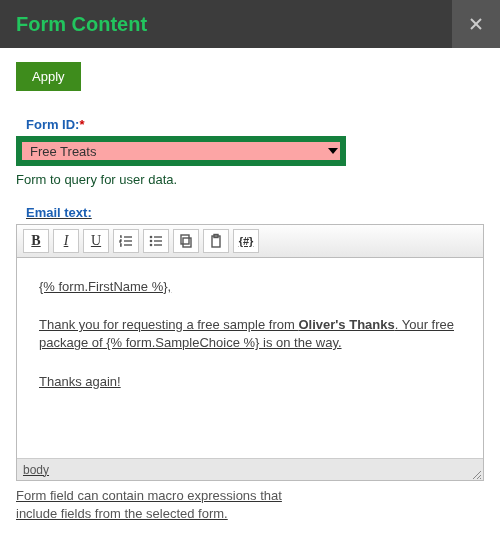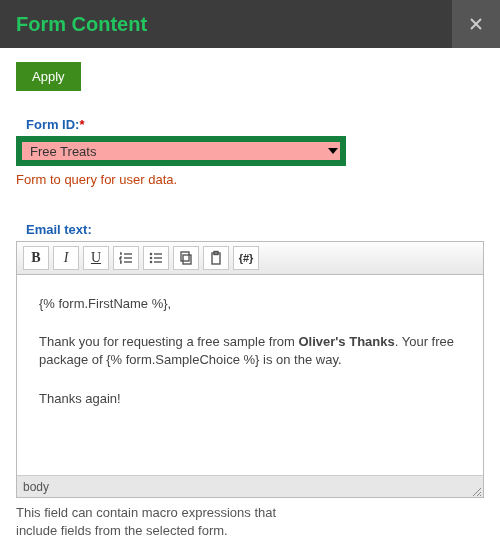--- a/index.html
+++ b/index.html
@@ -56,21 +56,21 @@
     color: #1b5fb3;
     font-weight: 700;
     font-size: 13px;
     margin-bottom: 4px;
     display: block;
     padding-left: 10px;
   }
   .req { color: #c00; }
 
   .form-id-block { margin-top: 26px; }
-  .email-block   { margin-top: 35px; }
+  .email-block   { margin-top: 18px; text-decoration: underline; }
 
   .select-wrap {
     position: relative;
     width: 330px;
   }
   .select {
     width: 100%;
     height: 30px;
     border: 6px solid #15803d;
     background: #fca5a5;
@@ -90,21 +90,21 @@
   .select-arrow::after {
     content: "";
     display: block;
     width: 0; height: 0;
     border-left: 5px solid transparent;
     border-right: 5px solid transparent;
     border-top: 6px solid #000;
   }
 
   .help {
-    color: #c2410c;
+    color: #14532d;
     margin-top: 6px;
     font-size: 13px;
   }
 
   .editor {
     border: 1px solid #bbb;
     background: #fff;
     margin-top: 2px;
   }
   .toolbar {
@@ -263,18 +263,18 @@
           <svg width="10" height="10" viewBox="0 0 10 10">
             <line x1="2" y1="10" x2="10" y2="2"></line>
               <line x1="6" y1="10" x2="10" y2="6"></line>
               <line x1="9" y1="10" x2="10" y2="9"></line>
           </svg>
         </div>
       </div>
     </div>
 
     <div class="bottom-help">
-      <span>This field can contain macro expressions that</span><br>
+      <span>Form field can contain macro expressions that</span><br>
       <span>include fields from the selected form.</span>
     </div>
   </div>
 
 </div>
 
 </body></html>

